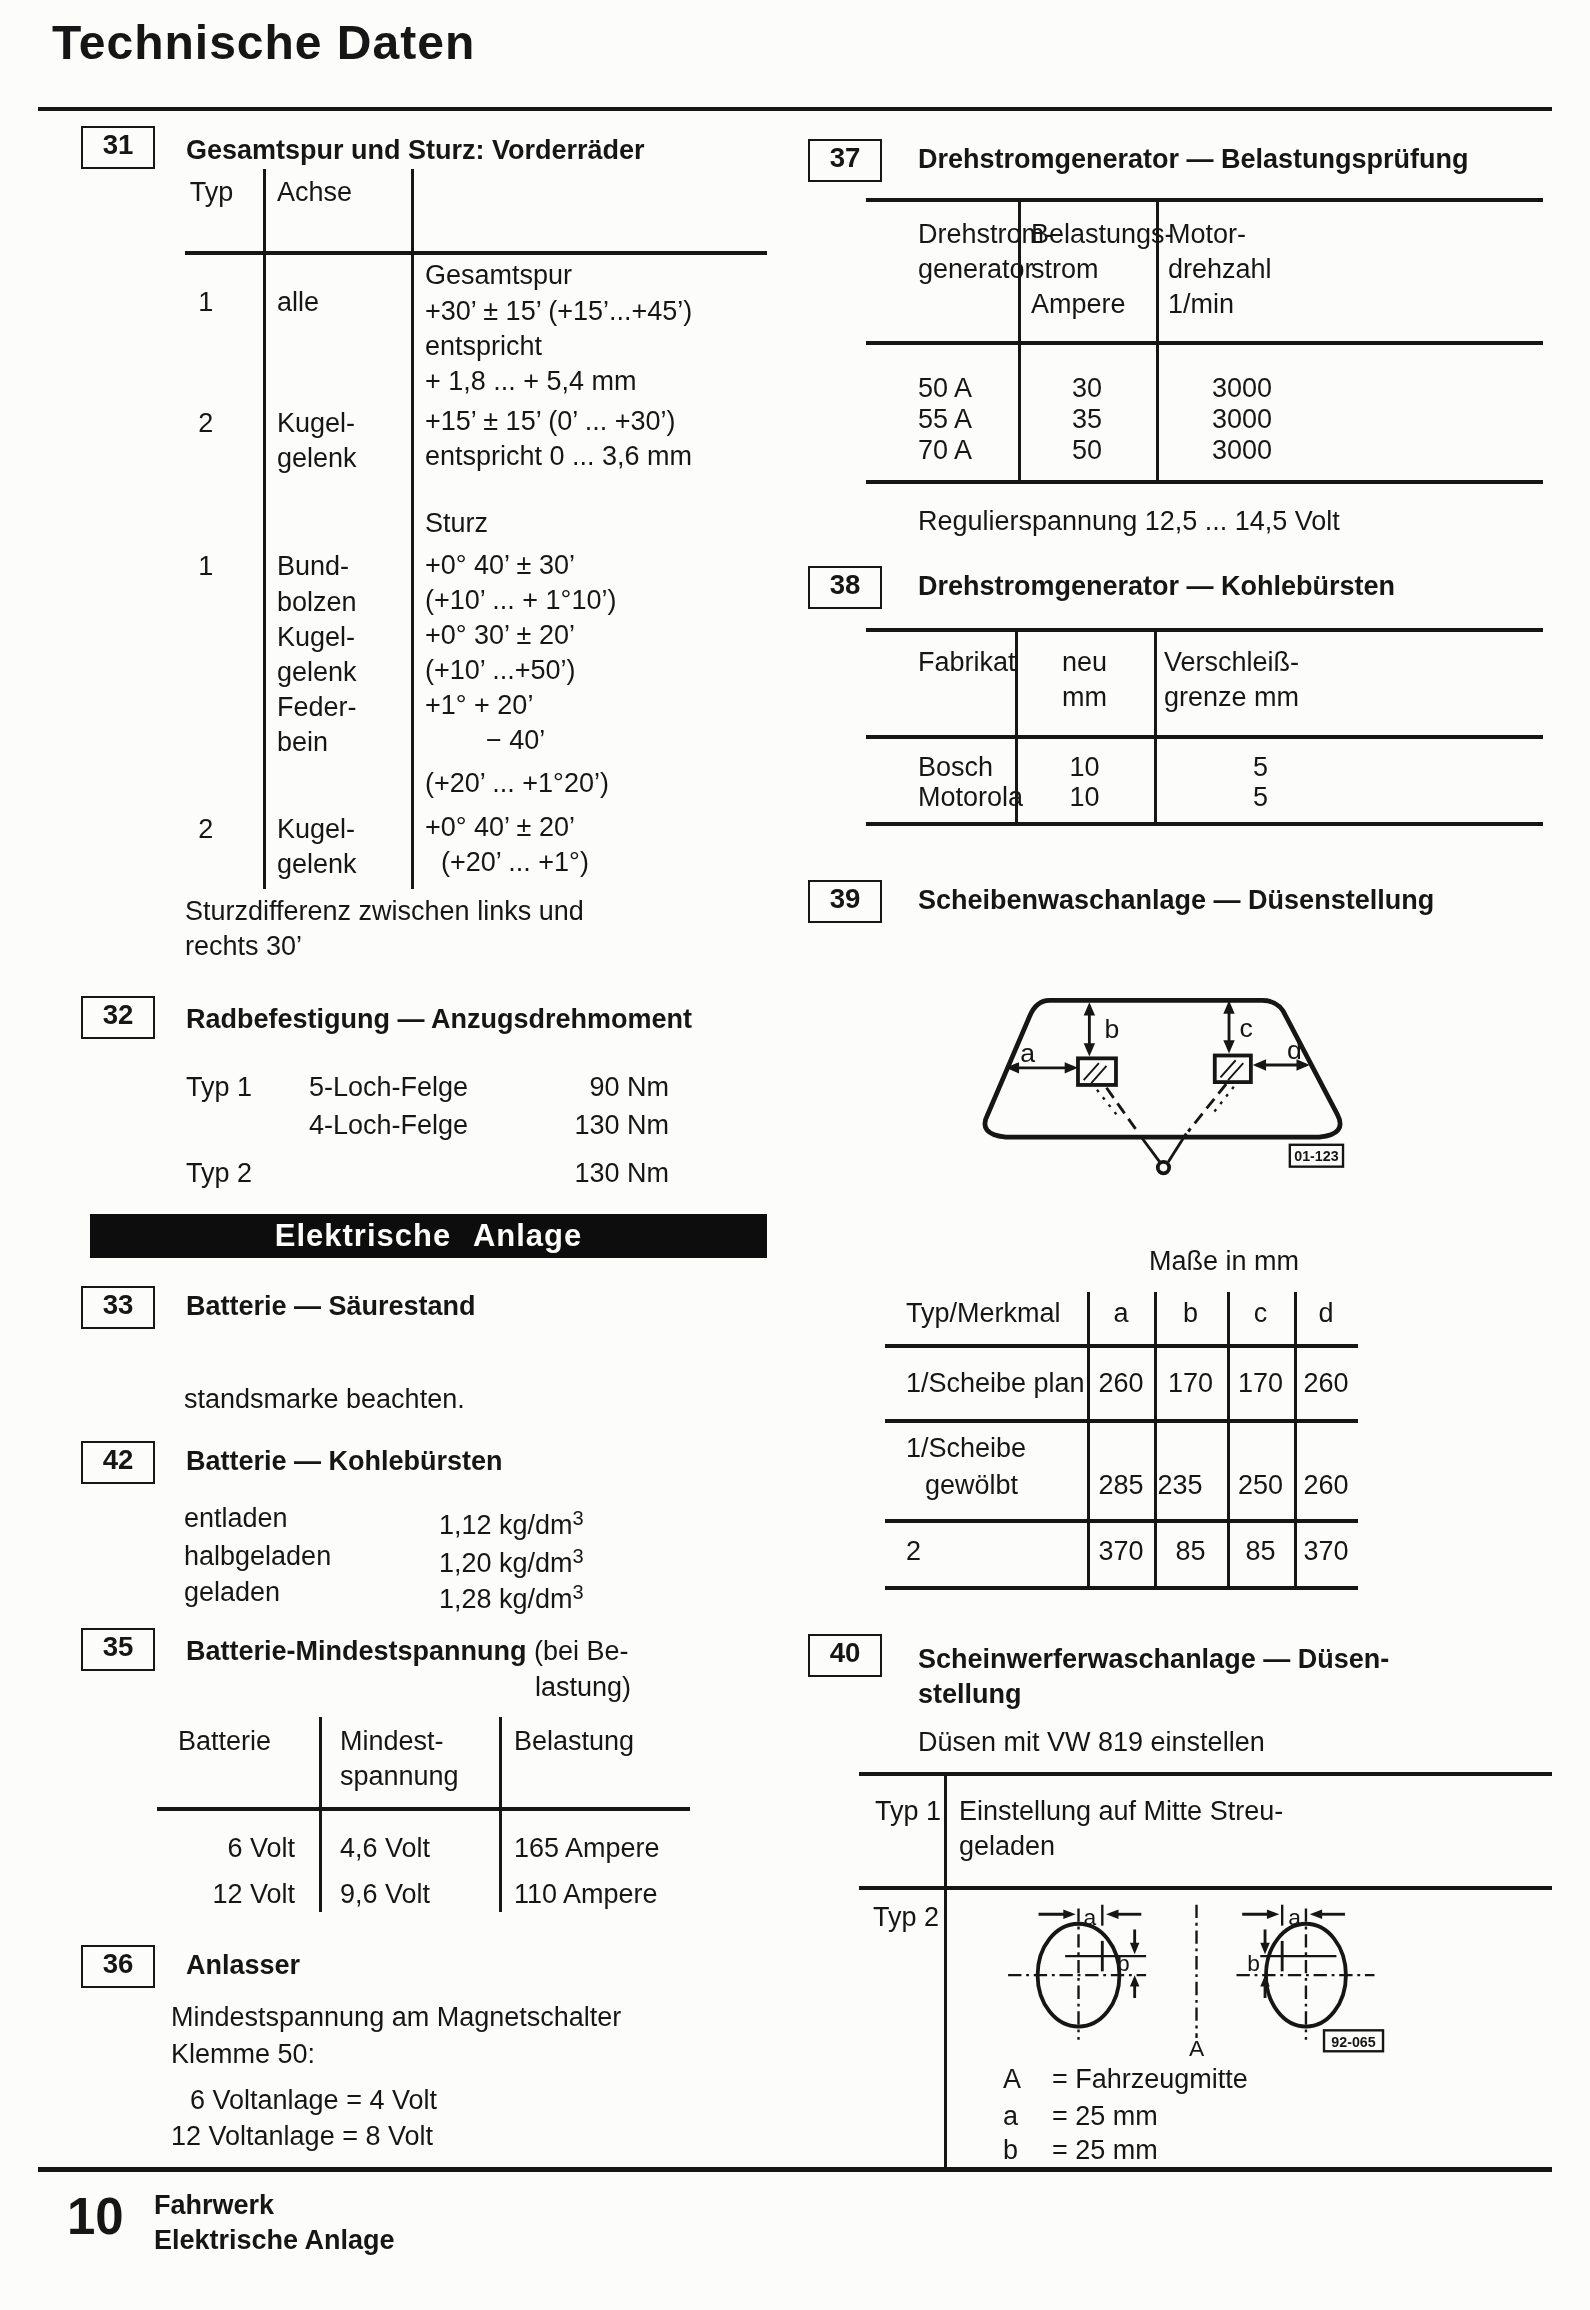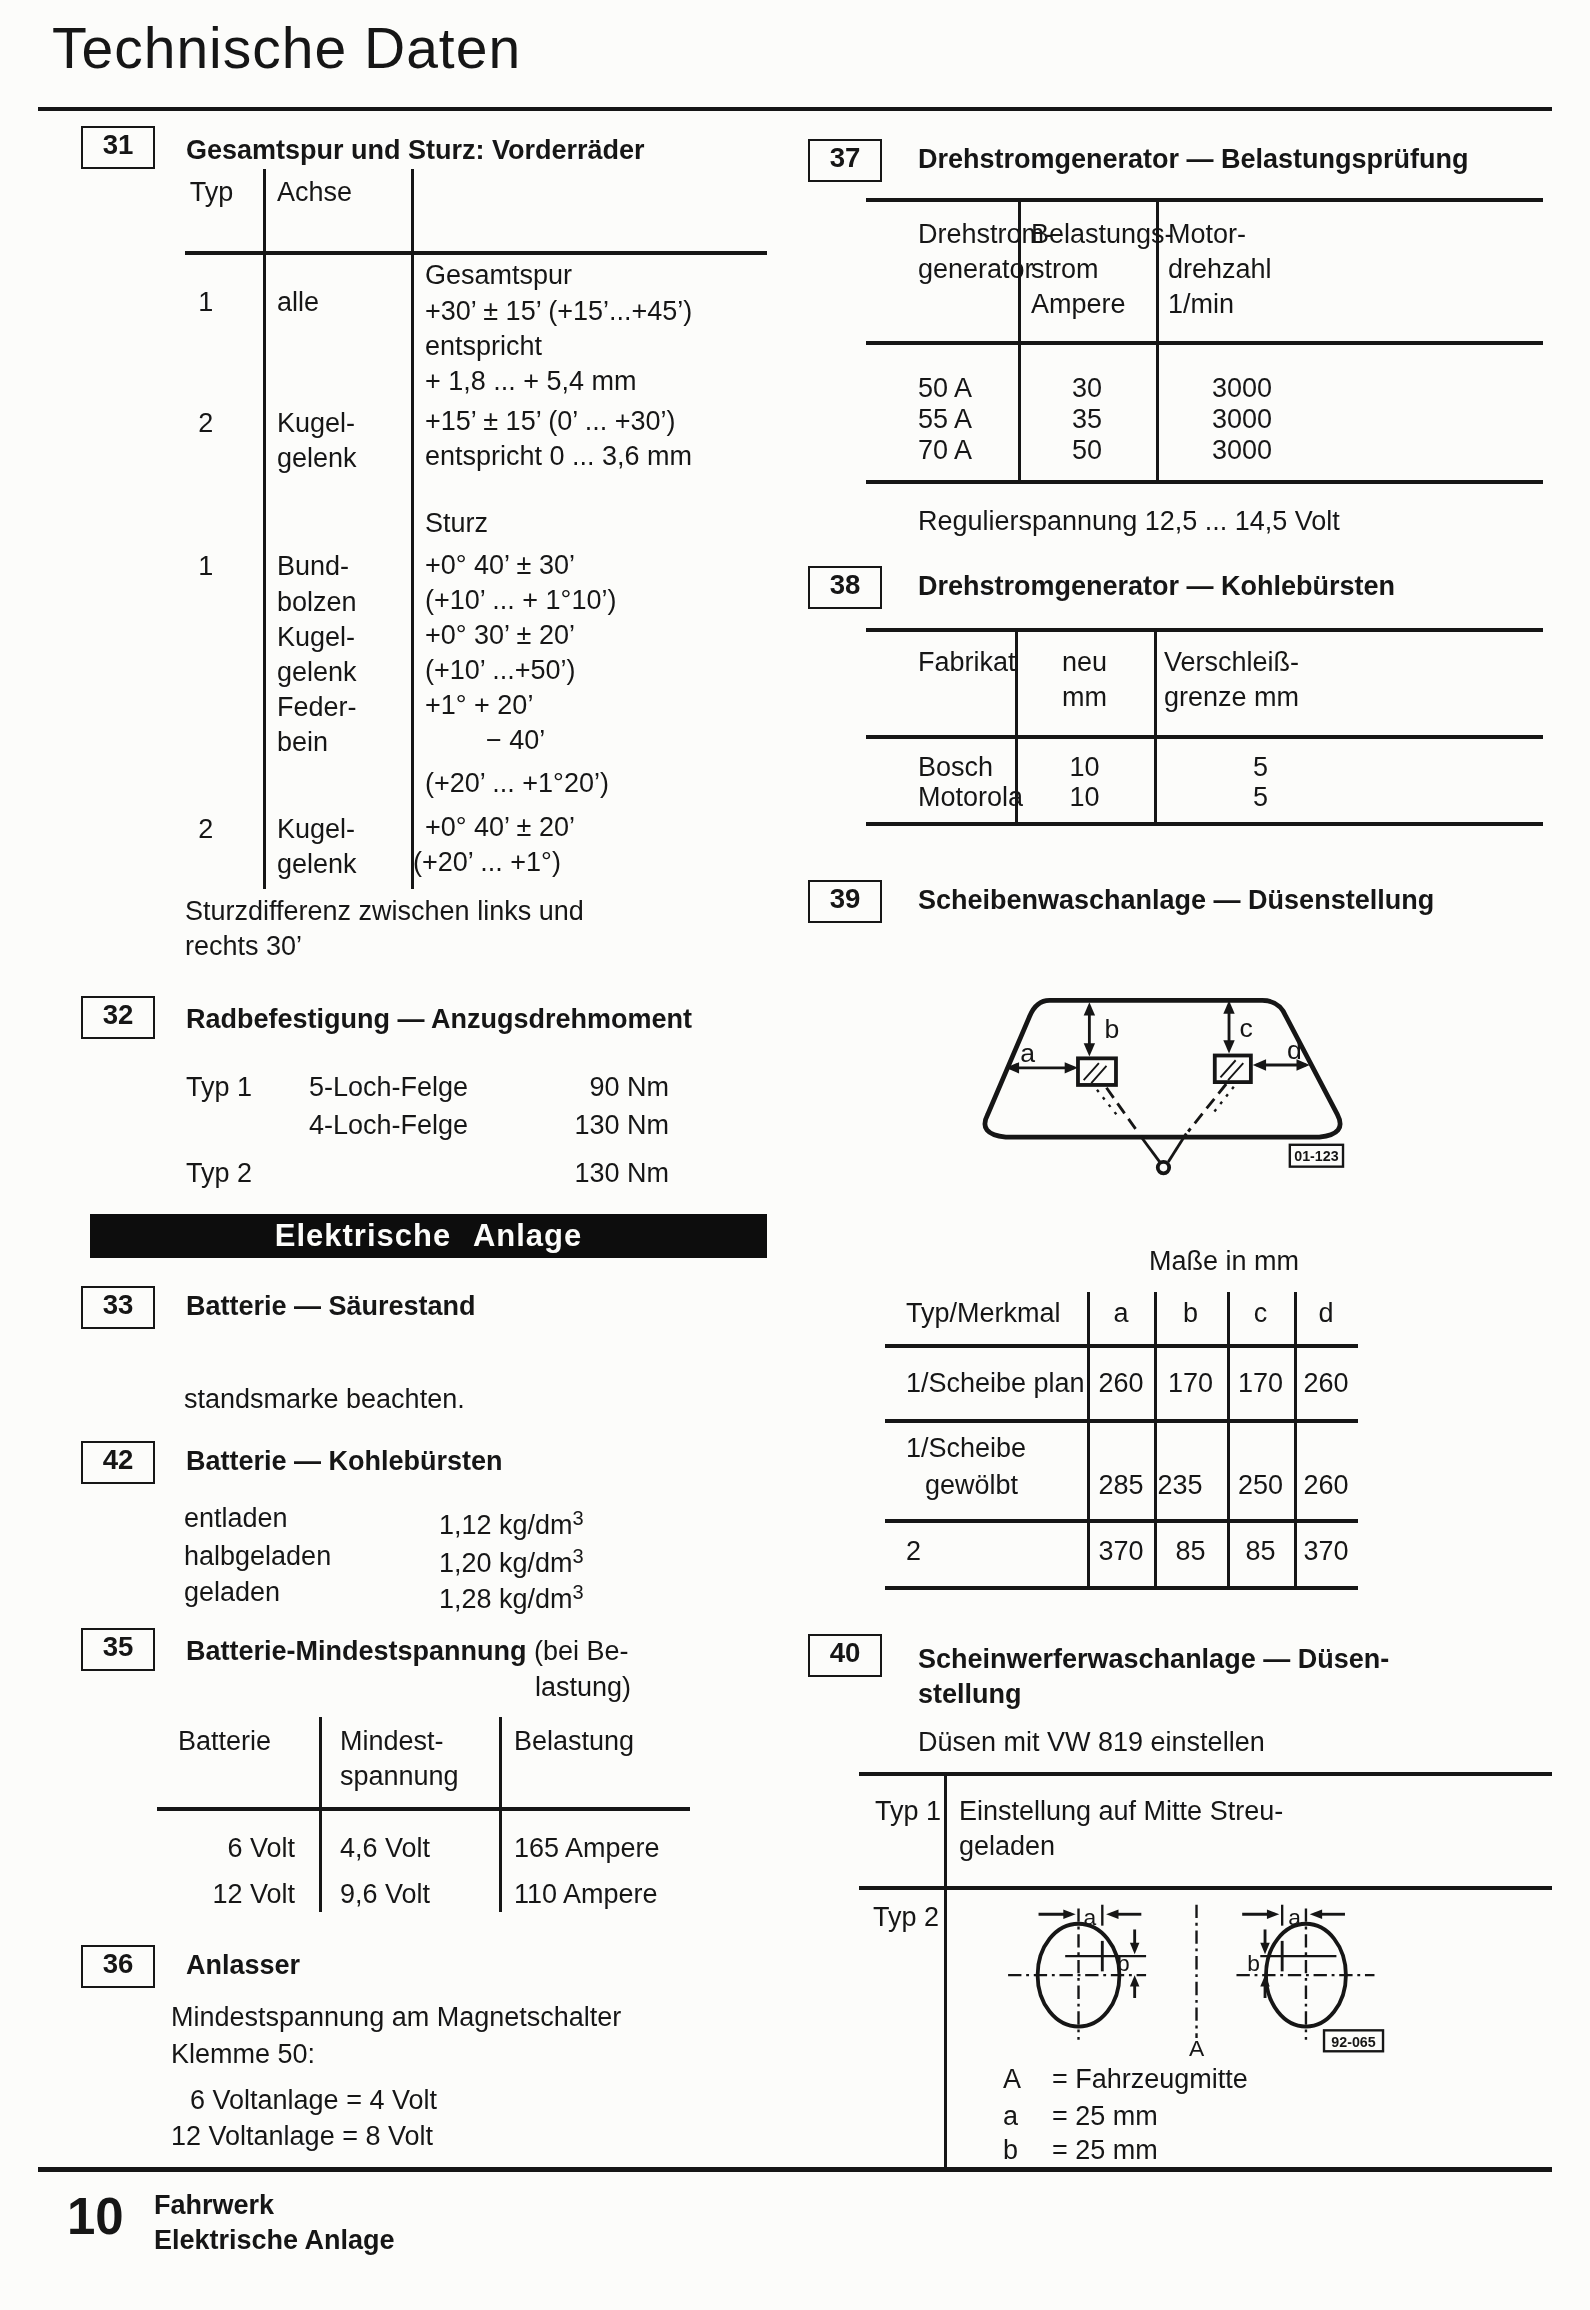--- a/index.html
+++ b/index.html
@@ -6,21 +6,21 @@
   .page{position:relative;width:1590px;height:2310px;margin:0 auto;background:#fcfcfa;
         font-family:"Liberation Sans","DejaVu Sans",sans-serif;color:#161616;overflow:hidden}
   .t{position:absolute;font-size:27px;line-height:35px;white-space:nowrap}
   .b{font-weight:700}
   .ctr{text-align:center}
   .rt{text-align:right}
   .hl{position:absolute;height:3.8px;background:#161616}
   .vl{position:absolute;width:2.9px;background:#161616}
   .nb{position:absolute;width:70px;height:39px;border:2.9px solid #161616;
       font-weight:700;font-size:27.6px;line-height:34px;text-align:center}
-  .pgtitle{position:absolute;font-size:57px;font-weight:400;letter-spacing:1px;white-space:nowrap}
+  .pgtitle{position:absolute;font-size:48px;font-weight:700;letter-spacing:1px;white-space:nowrap}
   .banner{position:absolute;background:#0d0d0d;color:#fcfcfa;font-weight:700;font-size:31px;
           text-align:center;letter-spacing:1px;word-spacing:13.3px}
   .sup{font-size:20px;vertical-align:8.6px}
   .fpg{position:absolute;font-size:51px;font-weight:700;line-height:1}
   svg{position:absolute;overflow:visible}
   svg text{font-family:"Liberation Sans","DejaVu Sans",sans-serif;fill:#161616}
 </style>
 </head>
 <body>
 
@@ -66,21 +66,21 @@
     <div class="t" style="left:240px;top:449px">+0° 30’ ± 20’</div>
     <div class="t" style="left:240px;top:484px">(+10’ ...+50’)</div>
     <div class="t" style="left:240px;top:519px">+1° + 20’</div>
     <div class="t" style="left:301px;top:554px">− 40’</div>
     <div class="t" style="left:240px;top:597px">(+20’ ... +1°20’)</div>
 
     <div class="t" style="left:13.3px;top:643px">2</div>
     <div class="t" style="left:92px;top:643px">Kugel-</div>
     <div class="t" style="left:92px;top:678px">gelenk</div>
     <div class="t" style="left:240px;top:641px">+0° 40’ ± 20’</div>
-    <div class="t" style="left:228px;top:676px">(+20’ ... +1°)</div>
+    <div class="t" style="left:256px;top:676px">(+20’ ... +1°)</div>
   </div>
 
   <div class="t" style="left:185px;top:894px">Sturzdifferenz zwischen links und</div>
   <div class="t" style="left:185px;top:929px">rechts 30’</div>
 
   <div class="nb" style="left:81px;top:996px">32</div>
   <div class="t b" style="left:186px;top:1002px">Radbefestigung — Anzugsdrehmoment</div>
 
   <div class="t" style="left:186px;top:1070px">Typ 1</div>
   <div class="t" style="left:309px;top:1070px">5-Loch-Felge</div>

